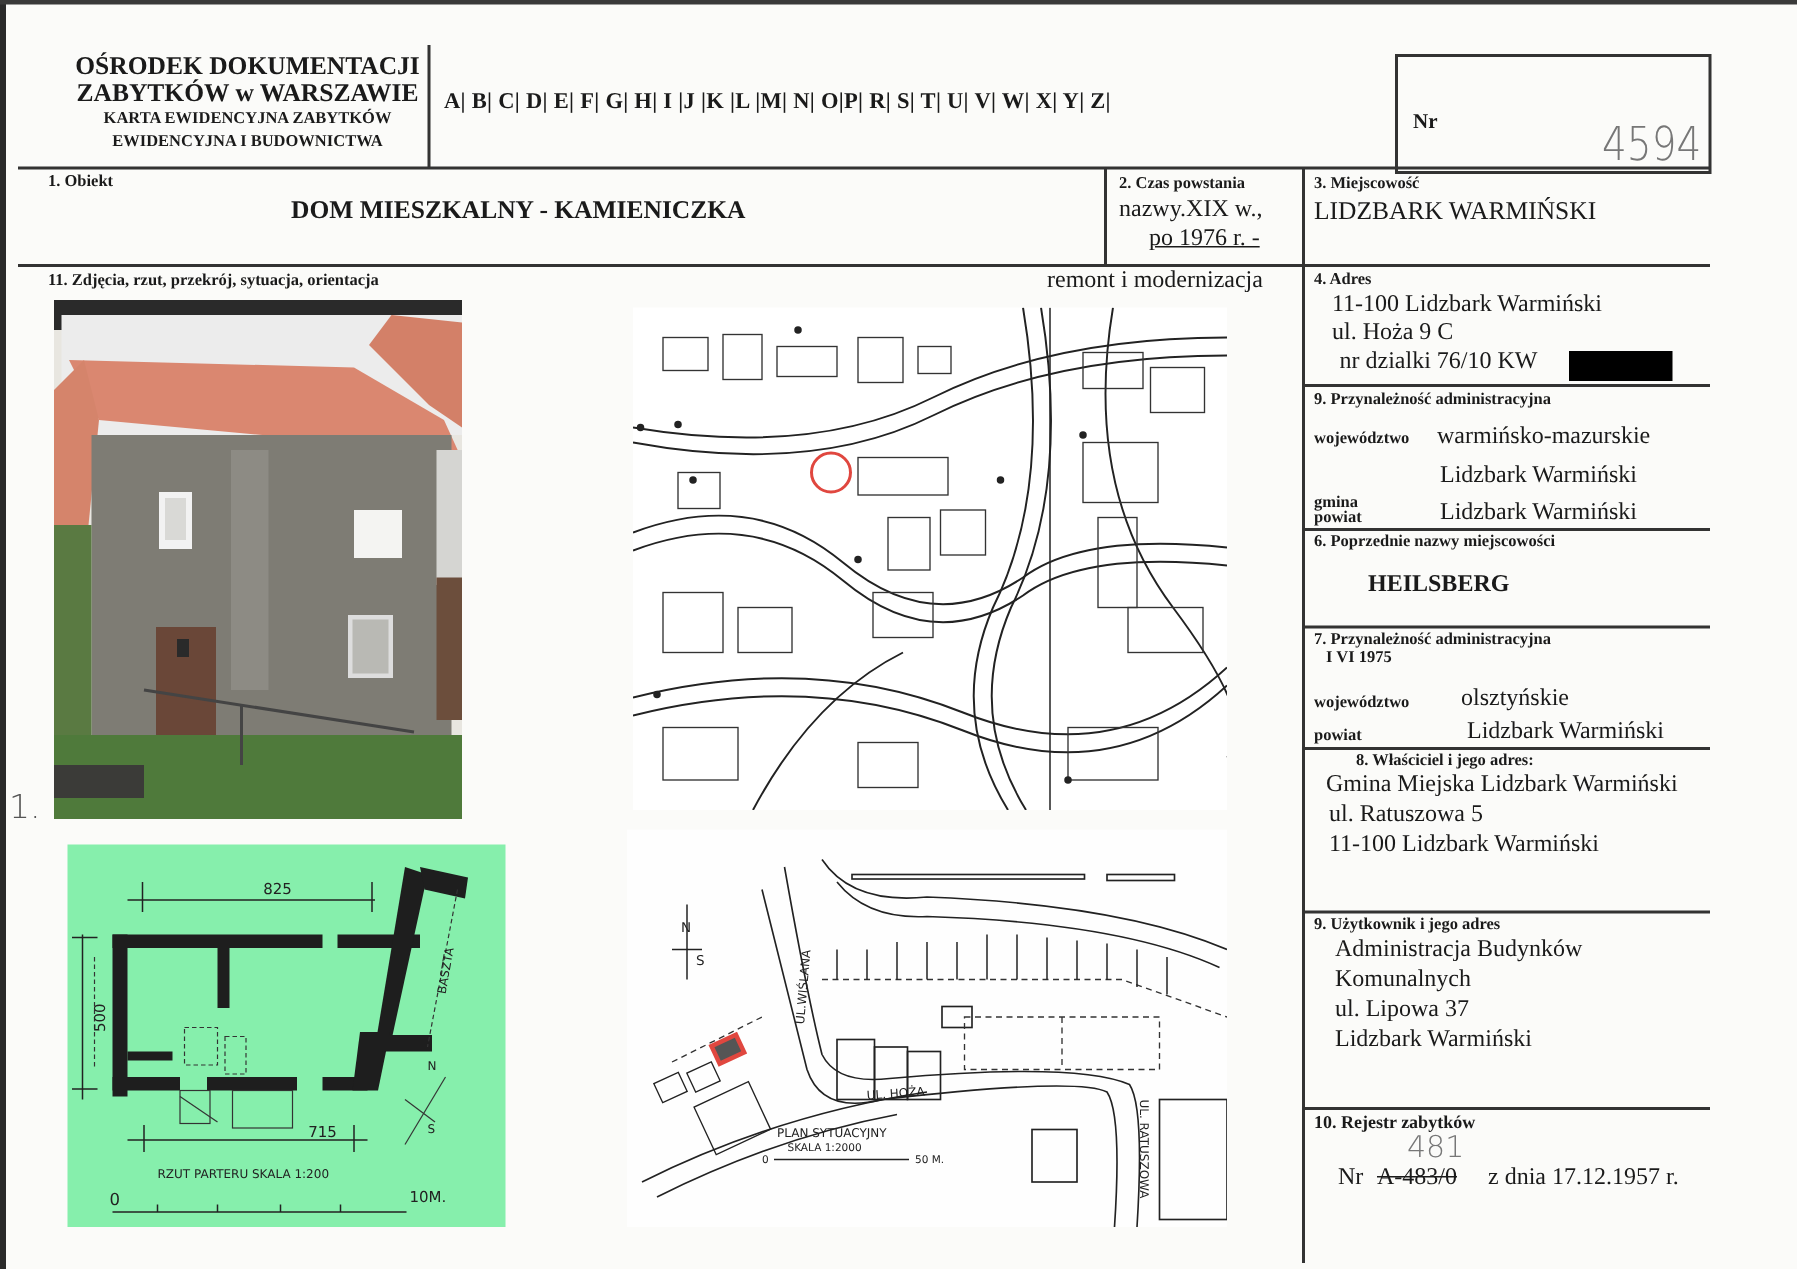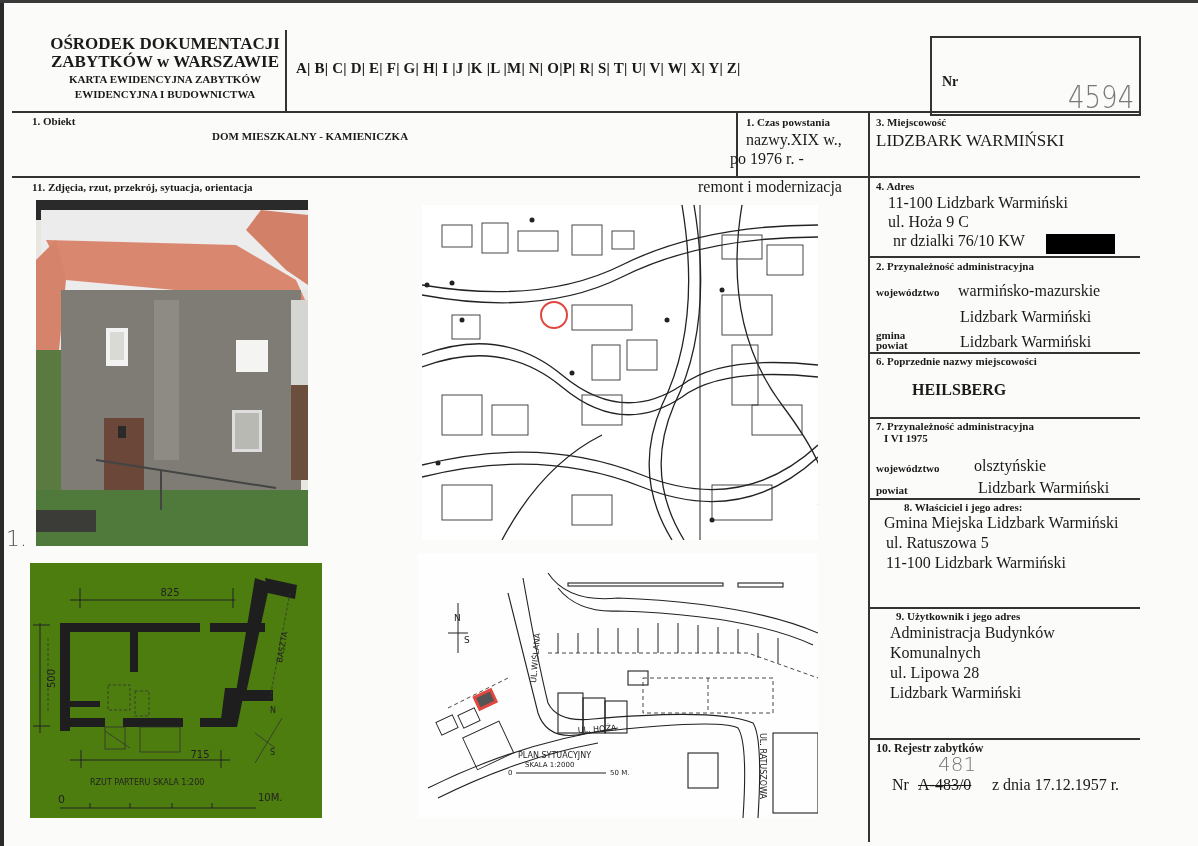--- a/index.html
+++ b/index.html
@@ -21,21 +21,21 @@
   .alphabet { font-weight: bold; font-size: 15px; letter-spacing: 0.2px; }
   .label { font-weight: bold; font-size: 11px; font-family: "Liberation Serif", serif; }
   .value { font-size: 16px; }
   .value-lg { font-size: 17px; }
   .nrbox { position: absolute; left: 930px; top: 36px; width: 211px; height: 80px; border: 2px solid #333; }
   .handwrite { font-family: "DejaVu Sans", sans-serif; color: #777; font-weight: 300; }
   .redact { position: absolute; background: #000; }
   .strike { text-decoration: line-through; }
   .photo-frame { position: absolute; left: 36px; top: 200px; width: 272px; height: 346px; background: #d9d9d9; overflow: hidden; }
   .map-frame { position: absolute; left: 422px; top: 205px; width: 396px; height: 335px; background: #fff; overflow: hidden; }
-  .plan-frame { position: absolute; left: 30px; top: 563px; width: 292px; height: 255px; background: #4d7c0f; }
+  .plan-frame { position: absolute; left: 45px; top: 563px; width: 292px; height: 255px; background: #86efac; }
   .site-frame { position: absolute; left: 418px; top: 553px; width: 400px; height: 265px; background: #fefefe; }
 </style>
 </head>
 <body>
 
 <div class="page">
   <div class="edge-left"></div>
   <div class="edge-top"></div>
 
   <div class="abs hdr-title" style="left:40px; top:52px; width:250px;">ZABYTKÓW w WARSZAWIE</div>
@@ -46,45 +46,45 @@
   <div class="abs alphabet" style="left:296px; top:60px;">A| B| C| D| E| F| G| H| I |J |K |L |M| N| O|P| R| S| T| U| V| W| X| Y| Z|</div>
 
   <div class="nrbox">
     <div class="abs" style="left:10px; top:36px; font-weight:bold; font-size:14px;">Nr</div>
     <div class="abs handwrite" style="left:136px; top:44px; font-size:26px; transform:scaleY(1.2);">4594</div>
   </div>
 
   <div class="hline" style="left:12px; top:111px; width:1128px;"></div>
 
   <div class="abs label" style="left:32px; top:115px;">1.   Obiekt</div>
-  <div class="abs" style="left:212px; top:130px; font-weight:bold; font-size:11px;">DOM  MIESZKALNY  -  KAMIENICZKA</div>
+  <div class="abs" style="left:194px; top:130px; font-weight:bold; font-size:17px;">DOM  MIESZKALNY  -  KAMIENICZKA</div>
 
   <div class="vline" style="left:736px; top:112px; height:64px;"></div>
-  <div class="abs label" style="left:746px; top:116px;">1. Czas powstania</div>
+  <div class="abs label" style="left:746px; top:116px;">2. Czas powstania</div>
   <div class="abs value" style="left:746px; top:131px;">nazwy.XIX w.,</div>
-  <div class="abs value" style="left:730px; top:150px;">po 1976 r. -</div>
+  <div class="abs value" style="left:766px; top:150px;text-decoration:underline;">po 1976 r. -</div>
 
   <div class="vline" style="left:868px; top:112px; height:730px;"></div>
   <div class="abs label" style="left:876px; top:116px;">3. Miejscowość</div>
   <div class="abs value-lg" style="left:876px; top:131px;">LIDZBARK  WARMIŃSKI</div>
 
   <div class="hline" style="left:12px; top:176px; width:1128px;"></div>
 
   <div class="abs label" style="left:32px; top:181px;">11. Zdjęcia, rzut, przekrój, sytuacja, orientacja</div>
   <div class="abs value" style="left:698px; top:178px;">remont i modernizacja</div>
 
   <div class="abs label" style="left:876px; top:180px;">4. Adres</div>
   <div class="abs value" style="left:888px; top:194px;">11-100 Lidzbark Warmiński</div>
   <div class="abs value" style="left:888px; top:213px;">ul. Hoża 9 C</div>
   <div class="abs value" style="left:893px; top:232px;">nr dzialki 76/10  KW</div>
   <div class="redact" style="left:1046px; top:234px; width:69px; height:20px;"></div>
 
   <div class="hline" style="left:869px; top:256px; width:271px;"></div>
 
-  <div class="abs label" style="left:876px; top:260px;">2. Przynależność  administracyjna</div>
+  <div class="abs label" style="left:876px; top:260px;">9. Przynależność  administracyjna</div>
   <div class="abs label" style="left:876px; top:286px;">województwo</div>
   <div class="abs value" style="left:958px; top:282px;">warmińsko-mazurskie</div>
   <div class="abs label" style="left:876px; top:329px;">gmina</div>
   <div class="abs value" style="left:960px; top:308px;">Lidzbark Warmiński</div>
   <div class="abs label" style="left:876px; top:339px;">powiat</div>
   <div class="abs value" style="left:960px; top:333px;">Lidzbark Warmiński</div>
 
   <div class="hline" style="left:869px; top:352px; width:271px;"></div>
 
   <div class="abs label" style="left:876px; top:355px;">6. Poprzednie nazwy miejscowości</div>
@@ -101,24 +101,24 @@
 
   <div class="hline" style="left:869px; top:498px; width:271px;"></div>
 
   <div class="abs label" style="left:876px; top:501px;margin-left:28px;">8. Właściciel i jego adres:</div>
   <div class="abs value" style="left:884px; top:514px;">Gmina Miejska Lidzbark Warmiński</div>
   <div class="abs value" style="left:886px; top:534px;">ul. Ratuszowa 5</div>
   <div class="abs value" style="left:886px; top:554px;">11-100 Lidzbark Warmiński</div>
 
   <div class="hline" style="left:869px; top:607px; width:271px;"></div>
 
-  <div class="abs label" style="left:876px; top:610px;margin-left:20px;">9. Użytkownik  i jego adres</div>
+  <div class="abs label" style="left:876px; top:610px;">9. Użytkownik  i jego adres</div>
   <div class="abs value" style="left:890px; top:624px;">Administracja Budynków</div>
   <div class="abs value" style="left:890px; top:644px;">Komunalnych</div>
-  <div class="abs value" style="left:890px; top:664px;">ul. Lipowa 28</div>
+  <div class="abs value" style="left:890px; top:664px;">ul. Lipowa 37</div>
   <div class="abs value" style="left:890px; top:684px;">Lidzbark Warmiński</div>
 
   <div class="hline" style="left:869px; top:738px; width:271px;"></div>
 
   <div class="abs label" style="left:876px; top:741px; font-size:12px;">10. Rejestr zabytków</div>
   <div class="abs handwrite" style="left:938px; top:752px; font-size:20px;">481</div>
   <div class="abs value" style="left:892px; top:776px;">Nr</div>
   <div class="abs value strike" style="left:918px; top:776px;">A-483/0</div>
   <div class="abs value" style="left:992px; top:776px;">z  dnia  17.12.1957 r.</div>
 

